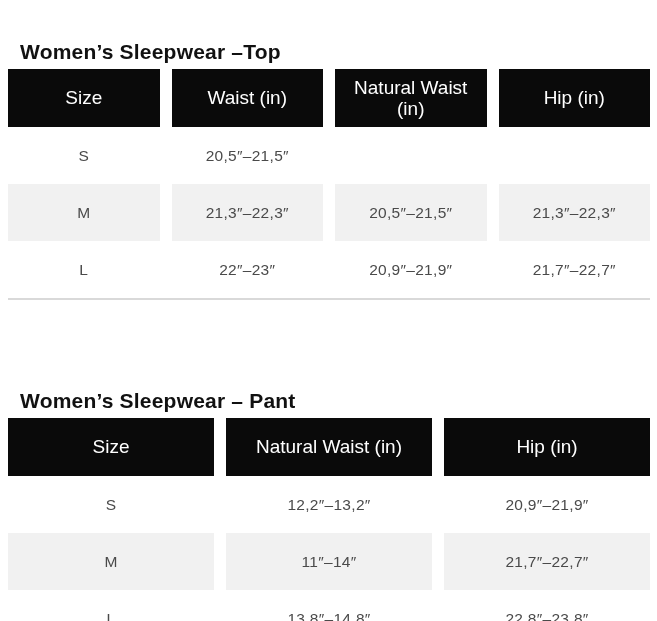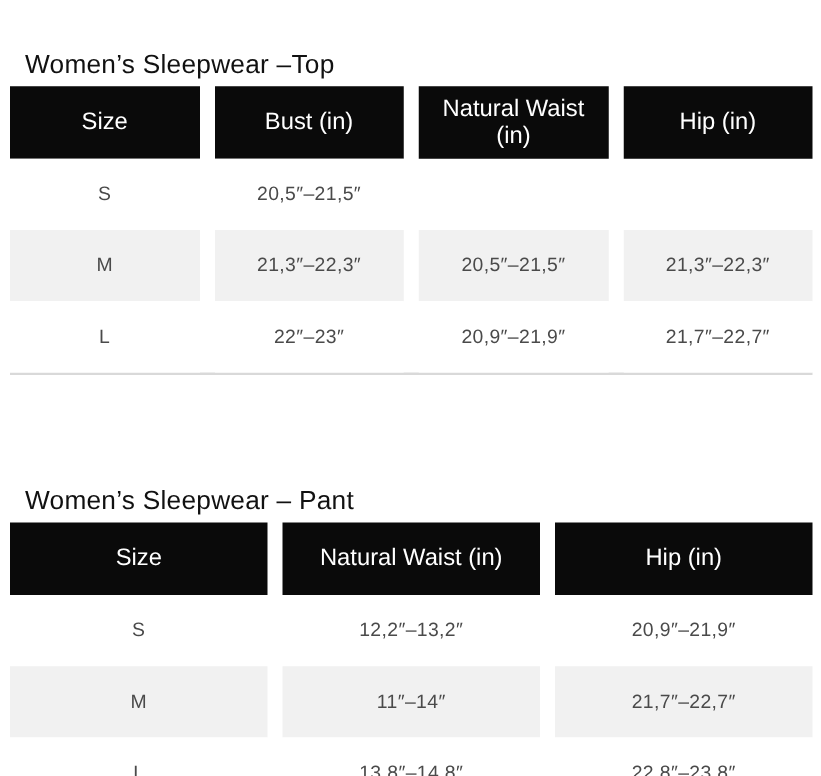--- a/index.html
+++ b/index.html
@@ -13,21 +13,21 @@
   .page {
     width: 657px;
     height: 621px;
     padding-top: 40px;
     background: #ffffff;
   }
   .size-chart-section { }
   .size-chart-section + .size-chart-section { margin-top: 89px; }
   .table-title {
     font-size: 21px;
-    font-weight: 400;
+    font-weight: 700;
     color: var(--title-text, #111);
     margin: 0 0 5px 20px;
     letter-spacing: 0.2px;
     white-space: nowrap;
   }
   .chart-table { margin: 0 7px 0 8px; }
   .grid-row {
     display: grid;
     grid-template-columns: repeat(var(--cols), 1fr);
     column-gap: 12px;
@@ -63,21 +63,21 @@
 </style>
 </head>
 <body>
 
 <div class="page" id="page">
     <section class="size-chart-section">
       <h2 class="table-title">Women’s Sleepwear –Top</h2>
       <div class="chart-table" style="--cols: 4;">
         <div class="grid-row header-row">
           <div class="header-cell">Size</div>
-          <div class="header-cell">Bust (in)</div>
+          <div class="header-cell">Waist (in)</div>
           <div class="header-cell">Natural Waist (in)</div>
           <div class="header-cell">Hip (in)</div>
         </div>
         <div class="grid-row body-row">
           <div class="body-cell">S</div>
           <div class="body-cell">20,5″–21,5″</div>
         </div>
         <div class="grid-row body-row row-alt">
           <div class="body-cell">M</div>
           <div class="body-cell">21,3″–22,3″</div>

